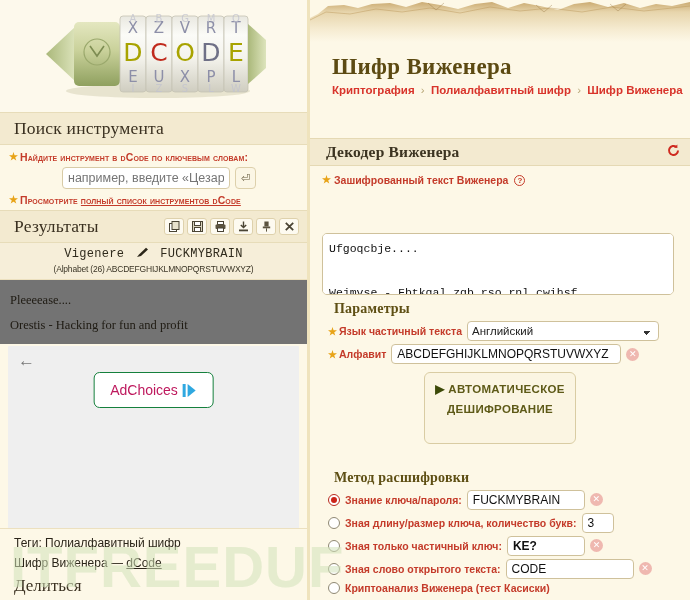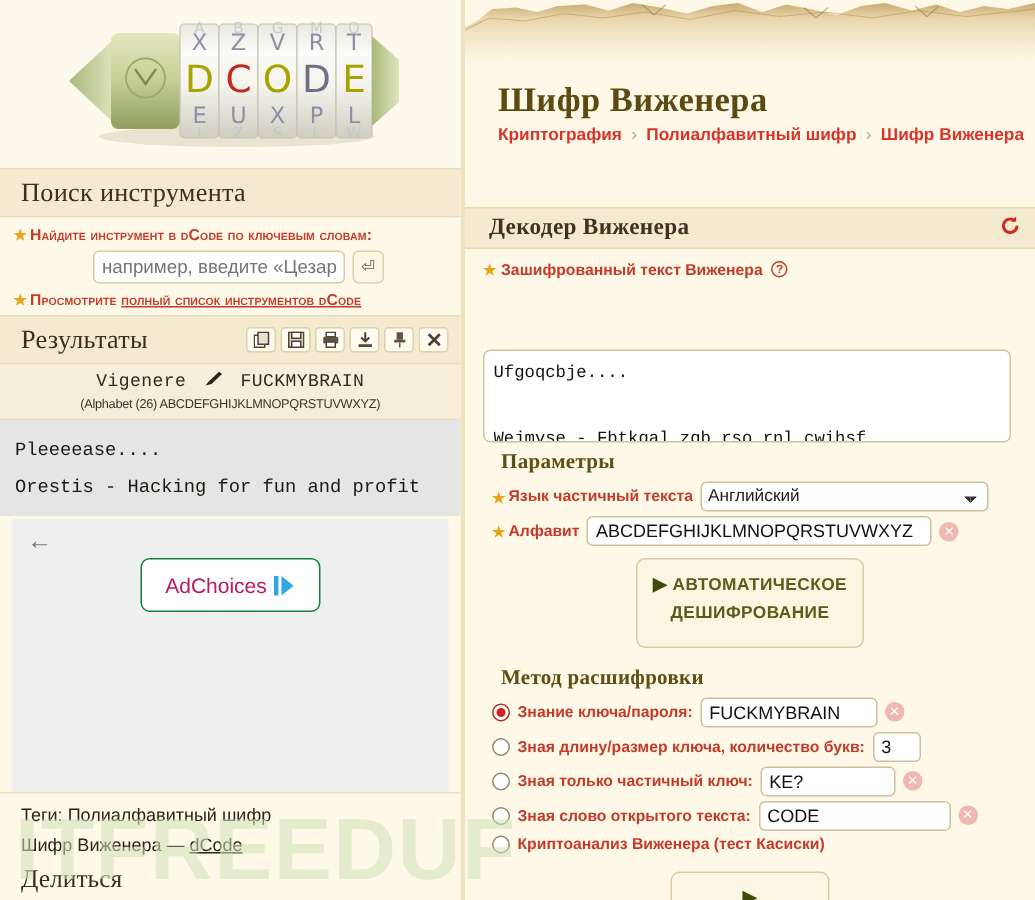--- a/index.html
+++ b/index.html
@@ -143,23 +143,23 @@
   .result-key { font-family: "Liberation Mono", monospace; }
   .pen-icon { display:inline-block; vertical-align: -1px; margin: 0 4px; }
   .result-alpha {
     font-size: 8.5px;
     color: #3b3526;
     margin-top: 2px;
     font-family: "Liberation Sans", sans-serif;
     letter-spacing: -.2px;
   }
   .result-body {
-    background: #e5e5e5;
+    background: #737373;
     padding: 8px 4px 6px 10px;
-    font-family: Liberation Mono, monospace;
+    font-family: Liberation Serif, serif;
     font-size: 12.5px;
     color: #1e1a12;
     line-height: 2.0;
   }
 
   .ad-zone {
     position: relative;
     background: #efefef;
     height: 196px;
     margin: 2px 8px 0 8px;
@@ -357,26 +357,26 @@
     color: #fff;
     font-size: 9px;
     line-height: 13px;
     text-align: center;
     cursor: pointer;
     flex: 0 0 auto;
   }
 
   .big-btn {
     width: 152px;
-    margin: 6px auto 7px auto;
+    margin: 6px auto 20px auto;
     border: 1px solid #d9cca3;
     border-radius: 6px;
     background: #fbf5e2;
     text-align: center;
-    padding: 7px 4px 12px 4px;
+    padding: 7px 4px 24px 4px;
     cursor: pointer;
     font-size: 11.5px;
     font-weight: bold;
     color: #5e5a18;
     letter-spacing: .3px;
     line-height: 1.65;
   }
   .big-btn .play { color: #3d4a08; font-size: 12px; }
 
   .method-row {
@@ -696,21 +696,21 @@
 
       <div class="method-row">
         <span class="radio"></span>
         <span class="method-label">Зная длину/размер ключа, количество букв:</span>
         <input class="txt" style="width: 32px;" type="text" value="3">
       </div>
 
       <div class="method-row">
         <span class="radio"></span>
         <span class="method-label">Зная только частичный ключ:</span>
-        <input class="txt" style="width: 90px;" type="text" value="KE?">
+        <input class="txt" style="width: 78px; font-weight: bold;" type="text" value="KE?">
         <span class="clear-x">✕</span>
       </div>
 
       <div class="method-row">
         <span class="radio"></span>
         <span class="method-label">Зная слово открытого текста:</span>
         <input class="txt" style="width: 128px;" type="text" value="CODE">
         <span class="clear-x">✕</span>
       </div>
 

